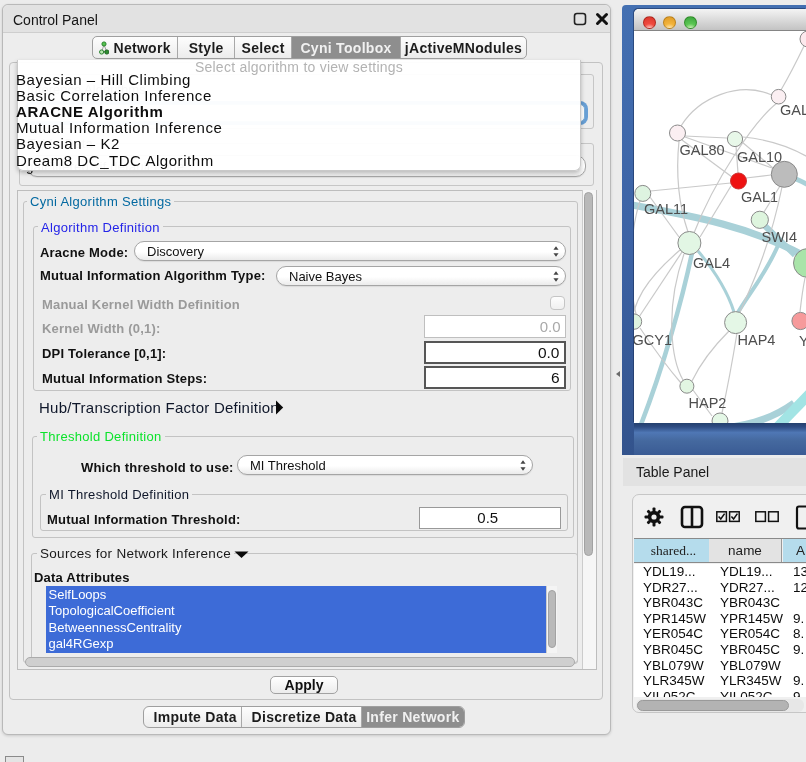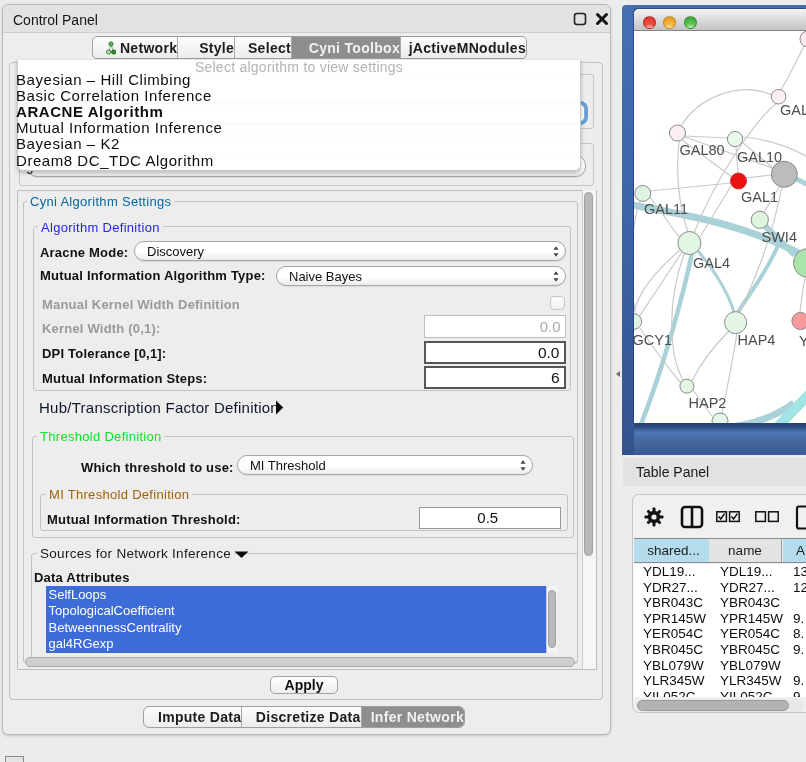--- a/index.html
+++ b/index.html
@@ -4,21 +4,21 @@
 <style>
 * { margin:0; padding:0; box-sizing:border-box; }
 html,body { width:806px; height:762px; background:#ececec; font-family:"Liberation Sans", sans-serif; overflow:hidden; position:relative; }
 .abs { position:absolute; }
 .b { font-weight:bold; }
 
 #cp { left:2px; top:4px; width:609px; height:731px; background:#ededed; border:1px solid #b9b9b9; border-radius:6px; box-shadow:0 1px 3px rgba(0,0,0,0.15); }
 #cp-title { left:3px; top:5px; width:607px; height:28px; background:#e2e2e2; border-bottom:1px solid #cecece; border-radius:6px 6px 0 0; }
 
 .seg { display:flex; border:1px solid #9f9f9f; border-radius:5px; background:linear-gradient(#fdfdfd,#ececec); overflow:hidden; }
-.seg > div { border-right:1px solid #a8a8a8; display:flex; align-items:center; justify-content:flex-end; font-size:14px; letter-spacing:0.3px; color:#1c1c1c; font-weight:bold; }
+.seg > div { border-right:1px solid #a8a8a8; display:flex; align-items:center; justify-content:center; font-size:14px; letter-spacing:0.3px; color:#1c1c1c; font-weight:bold; }
 .seg > div:last-child { border-right:none; }
 .seg > div.sel { background:#8e8e8e; color:#f1f1f1; }
 #tabs { left:92px; top:36px; width:435px; height:23px; }
 #tabs > div:nth-child(1){ width:90px; }
 #tabs > div:nth-child(2){ width:60px; }
 #tabs > div:nth-child(3){ width:60px; }
 #tabs > div:nth-child(4){ width:115px; }
 #tabs > div:nth-child(5){ width:132px; }
 .panelbx { border:1px solid #c6c6c6; border-radius:3px; }
 .fieldset { border:1px solid #c3c3c3; border-radius:3px; }
@@ -119,21 +119,21 @@
 <div class="abs legend" style="left:37px;top:429px;color:#0be32b;">Threshold Definition</div>
 <div class="abs lbl" style="left:81px;top:460px;">Which threshold to use:</div>
 <div class="abs combo" style="left:237px;top:455px;width:296px;height:20px;">
     <span class="ctext" style="line-height:20px;">MI Threshold</span>
     <svg class="updown" viewBox="0 0 7 12">
       <path d="M3.5 0 L6.5 4 L0.5 4 Z" fill="#444"></path>
       <path d="M3.5 12 L6.5 8 L0.5 8 Z" fill="#444"></path>
     </svg>
   </div>
 <div class="abs fieldset" style="left:40px;top:494px;width:528px;height:37px;"></div>
-<div class="abs legend" style="left:46px;top:487px;color:#a16207;">MI Threshold Definition</div>
+<div class="abs legend" style="left:46px;top:487px;color:#0f172a;">MI Threshold Definition</div>
 <div class="abs lbl" style="left:47px;top:512px;">Mutual Information Threshold:</div>
 <div class="abs field" style="left:419px;top:507px;width:142px;height:22px;border:1px solid #999;font-size:15px;line-height:20px;text-align:center;">0.5</div>
 
 <div class="abs fieldset" style="left:31px;top:553px;width:547px;height:111px;"></div>
 <div class="abs legend" style="left:37px;top:546px;color:#1a1a1a;font-size:13.5px;letter-spacing:0.3px;">Sources for Network Inference</div>
 <svg class="abs" style="left:233.5px;top:551px;" width="15" height="7.5" viewBox="0 0 15 7.5">
     <path d="M0.5 0.5 L14.5 0.5 L7.5 7 Z" fill="#0a0a0a"></path>
   </svg>
 <div class="abs lbl" style="left:34px;top:570px;">Data Attributes</div>
 <div class="abs" style="left:46px;top:586px;width:511px;height:66.5px;background:#3d6bd7;overflow:hidden;">
@@ -274,21 +274,21 @@
   </svg>
 <svg class="abs" style="left:755px;top:511px;" width="24" height="12" viewBox="0 0 24 12">
     <rect x="0.8" y="0.8" width="9.6" height="9.6" fill="none" stroke="#111" stroke-width="1.5"></rect>
     <rect x="13.6" y="0.8" width="9.6" height="9.6" fill="none" stroke="#111" stroke-width="1.5"></rect>
   </svg>
 <svg class="abs" style="left:795px;top:505px;" width="20" height="25" viewBox="0 0 20 25">
     <path d="M2 3.5 Q2 1.5 4 1.5 L12 1.5 L17 6.5 L17 21.5 Q17 23.5 15 23.5 L4 23.5 Q2 23.5 2 21.5 Z" fill="none" stroke="#111" stroke-width="2.2"></path>
   </svg>
 
 <div class="abs" style="left:634px;top:538px;width:172px;height:25px;border-top:1px solid #8a8a8a;border-bottom:1px solid #8a8a8a;">
-  <div class="hcell" style="left:0;width:80px;background:#b5dcec;border-right:1px solid #999;">shared...</div>
+  <div class="hcell" style="left:0;width:80px;background:#b5dcec;border-right:1px solid #999;font-family:Liberation Serif, serif;">shared...</div>
   <div class="hcell" style="left:75px;width:73px;background:#e3e3e3;border-right:1px solid #999;">name</div>
   <div class="hcell" style="left:149px;width:23px;background:#b5dcec;justify-content:flex-end;padding-right:1px;">A</div>
 </div>
 <div class="abs" style="left:634px;top:564px;width:172px;height:133px;overflow:hidden;background:#fff;">
   <div class="trow" style="top:0;">
       <span style="left:9px;">YDL19...</span>
       <span style="left:86px;">YDL19...</span>
       <span style="left:159px;">13</span>
     </div>
   <div class="trow" style="top:15.6px;">

